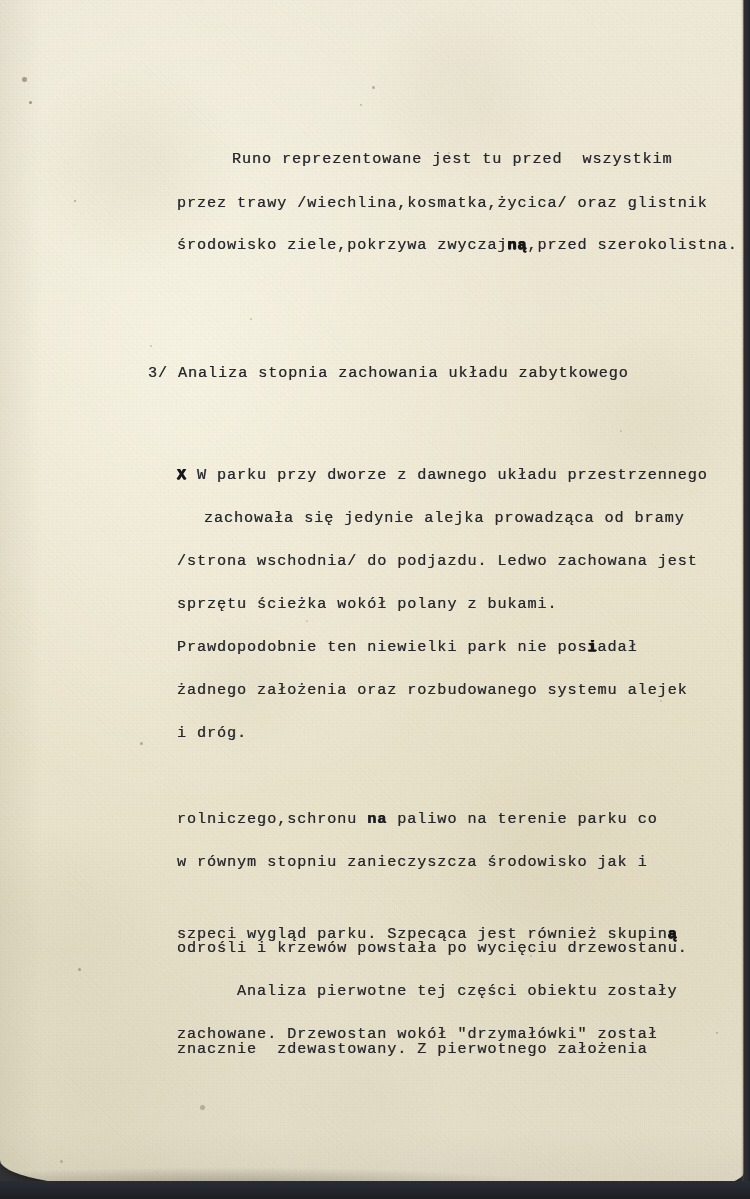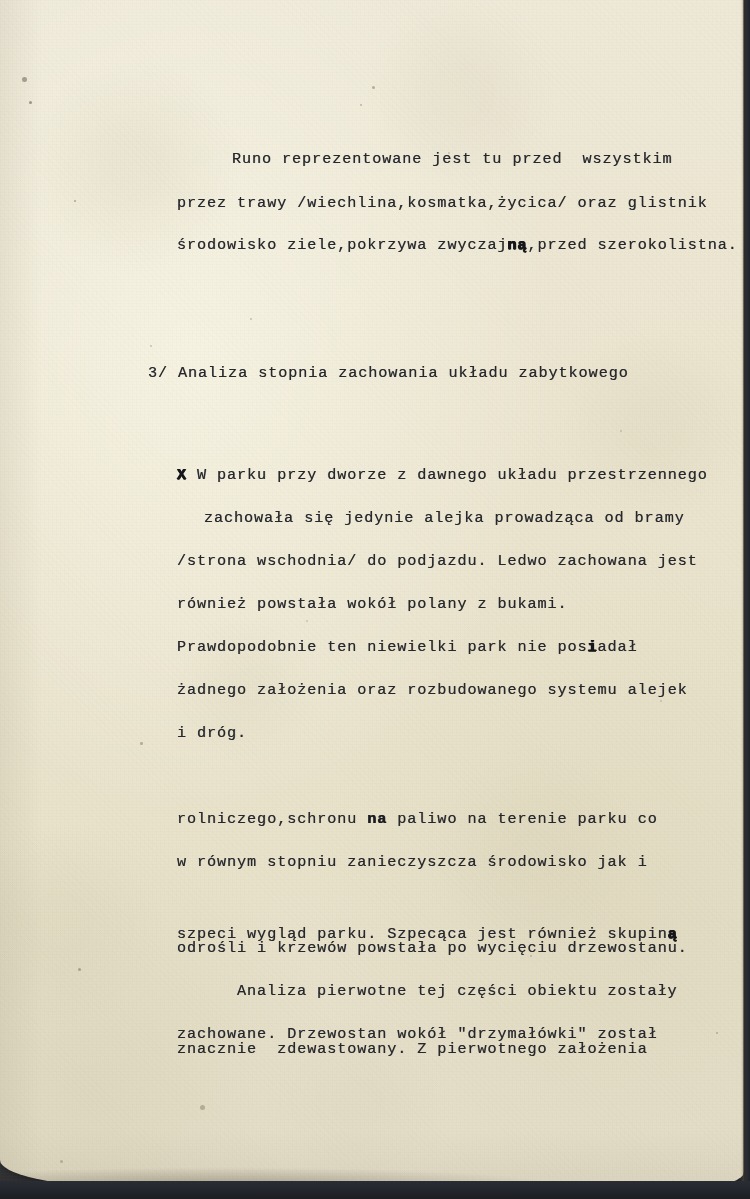--- a/index.html
+++ b/index.html
@@ -201,21 +201,21 @@
   </div>
 
   <div class="text-layer" id="text-layer">
       <div class="line" style="left: 232px; top: 152px;"><span>Runo reprezentowane jest tu przed  wszystkim</span></div>
       <div class="line" style="left: 177px; top: 196px;"><span>przez trawy /wiechlina,kosmatka,życica/ oraz glistnik</span></div>
       <div class="line" style="left: 177px; top: 238px;"><span>środowisko ziele,pokrzywa zwyczaj</span><span class="ovr">ną</span><span>,przed szerokolistna.</span></div>
       <div class="line heading" style="left: 148px; top: 366px;"><span>3/ Analiza stopnia zachowania układu zabytkowego</span></div>
       <div class="line" style="left: 177px; top: 468px;"><span class="ovr">X</span><span> W parku przy dworze z dawnego układu przestrzennego</span></div>
       <div class="line" style="left: 177px; top: 511px; margin-left: 27px;"><span>zachowała się jedynie alejka prowadząca od bramy</span></div>
       <div class="line" style="left: 177px; top: 554px;"><span>/strona wschodnia/ do podjazdu. Ledwo zachowana jest</span></div>
-      <div class="line" style="left: 177px; top: 597px;"><span>również powstała wokół polany z bukami.</span></div>
+      <div class="line" style="left: 177px; top: 597px;"><span>sprzętu ścieżka wokół polany z bukami.</span></div>
       <div class="line" style="left: 177px; top: 640px;"><span>Prawdopodobnie ten niewielki park nie pos</span><span class="ovr">i</span><span>adał</span></div>
       <div class="line" style="left: 177px; top: 683px;"><span>żadnego założenia oraz rozbudowanego systemu alejek</span></div>
       <div class="line" style="left: 177px; top: 726px;"><span>i dróg.</span></div>
       <div class="line" style="left: 177px; top: 812px;"><span>rolniczego,schronu </span><span class="bold-hit">na</span><span> paliwo na terenie parku co</span></div>
       <div class="line" style="left: 177px; top: 855px;"><span>w równym stopniu zanieczyszcza środowisko jak i</span></div>
       <div class="line" style="left: 177px; top: 898px; margin-top: 29px;"><span>szpeci wygląd parku. Szpecąca jest również skupin</span><span class="ovr">ą</span></div>
       <div class="line" style="left: 177px; top: 941px;"><span>odrośli i krzewów powstała po wycięciu drzewostanu.</span></div>
       <div class="line" style="left: 237px; top: 984px;"><span>Analiza pierwotne tej części obiektu zostały</span></div>
       <div class="line" style="left: 177px; top: 1027px;"><span>zachowane. Drzewostan wokół "drzymałówki" został</span></div>
       <div class="line" style="left: 177px; top: 1042px;"><span>znacznie  zdewastowany. Z pierwotnego założenia</span></div>

